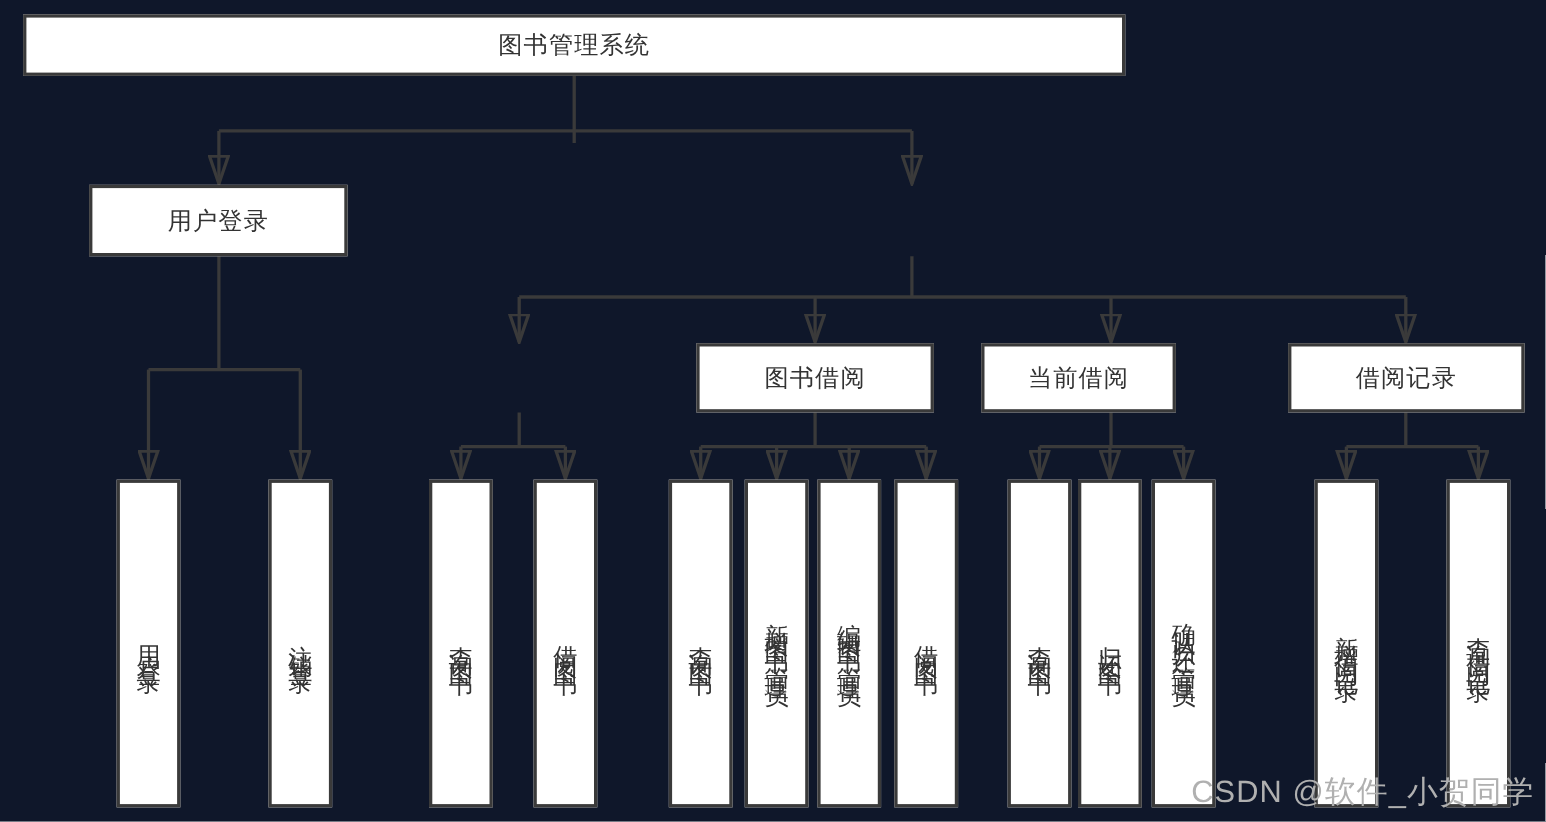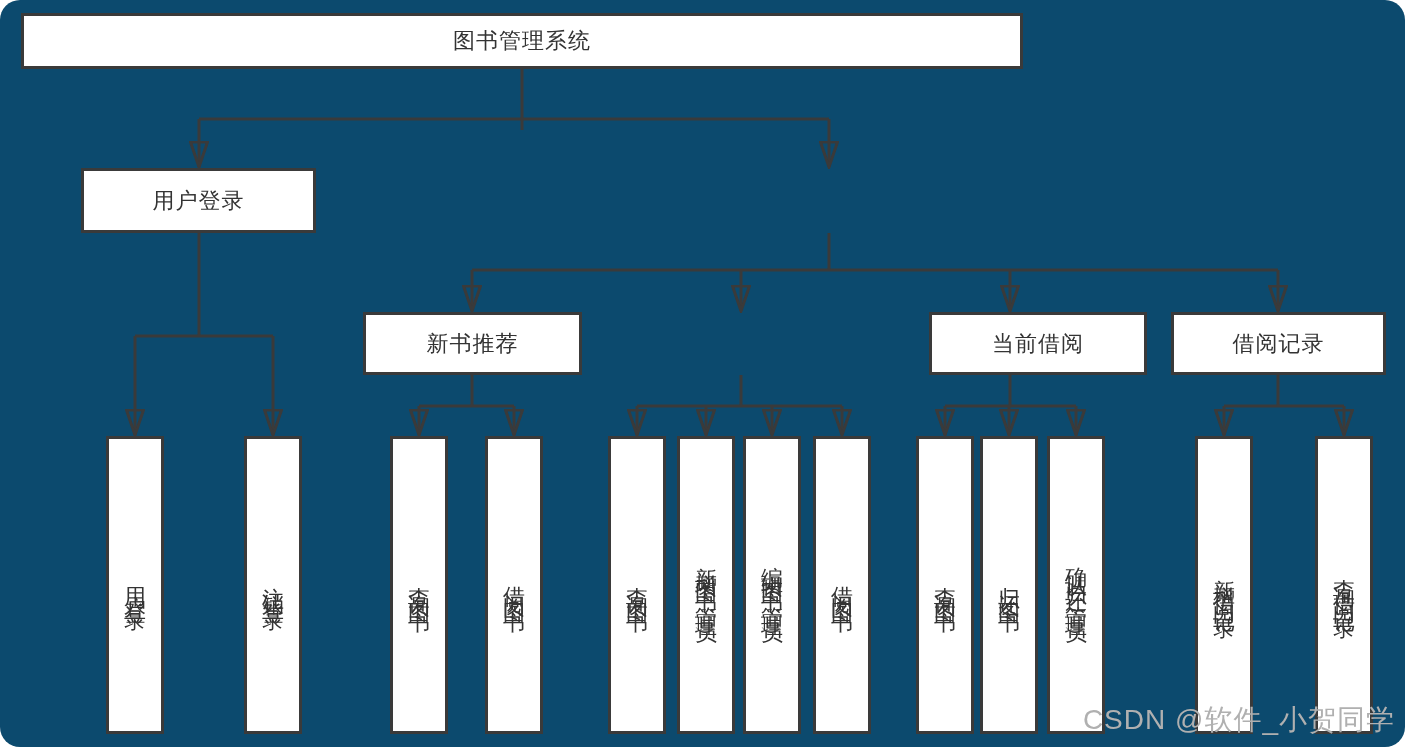--- a/index.html
+++ b/index.html
@@ -1,23 +1,22 @@
 <!DOCTYPE html>
 <html><head>
 <meta charset="utf-8">
 <style>
   html, body { margin: 0; padding: 0; background: #ffffff; }
   .stage {
     position: relative;
     width: 1405px;
     height: 747px;
-    background: #0c4a6e;
+    background: #0f172a;
     font-family: "Liberation Sans", "DejaVu Sans", sans-serif;
     overflow: hidden;
-    border-radius: 20px;
   }
   .edges {
     position: absolute;
     left: 0; top: 0;
     width: 1405px; height: 747px;
     pointer-events: none;
   }
   .edges path, .edges line {
     stroke: #3a3a3a;
     stroke-width: 3;
@@ -112,24 +111,24 @@
   </svg>
 
   <div class="box root">
     <span class="hlabel">图书管理系统</span>
   </div>
 
   <div class="box lvl2" style="left:81px">
     <span class="hlabel">用户登录</span>
   </div>
 
-  <div class="box lvl3" style="left:363px;width:219px">
-    <span class="hlabel">新书推荐</span>
+  <div class="box lvl3" style="left:633px;width:216px">
+    <span class="hlabel">图书借阅</span>
   </div>
-  <div class="box lvl3" style="left:929px;width:218px">
+  <div class="box lvl3" style="left:892px;width:177px">
     <span class="hlabel">当前借阅</span>
   </div>
   <div class="box lvl3" style="left:1171px;width:215px">
     <span class="hlabel">借阅记录</span>
   </div>
 
   <div class="box leaf" style="left:106px">
     <span class="vtext">用户登录</span>
   </div>
   <div class="box leaf" style="left:244px">

